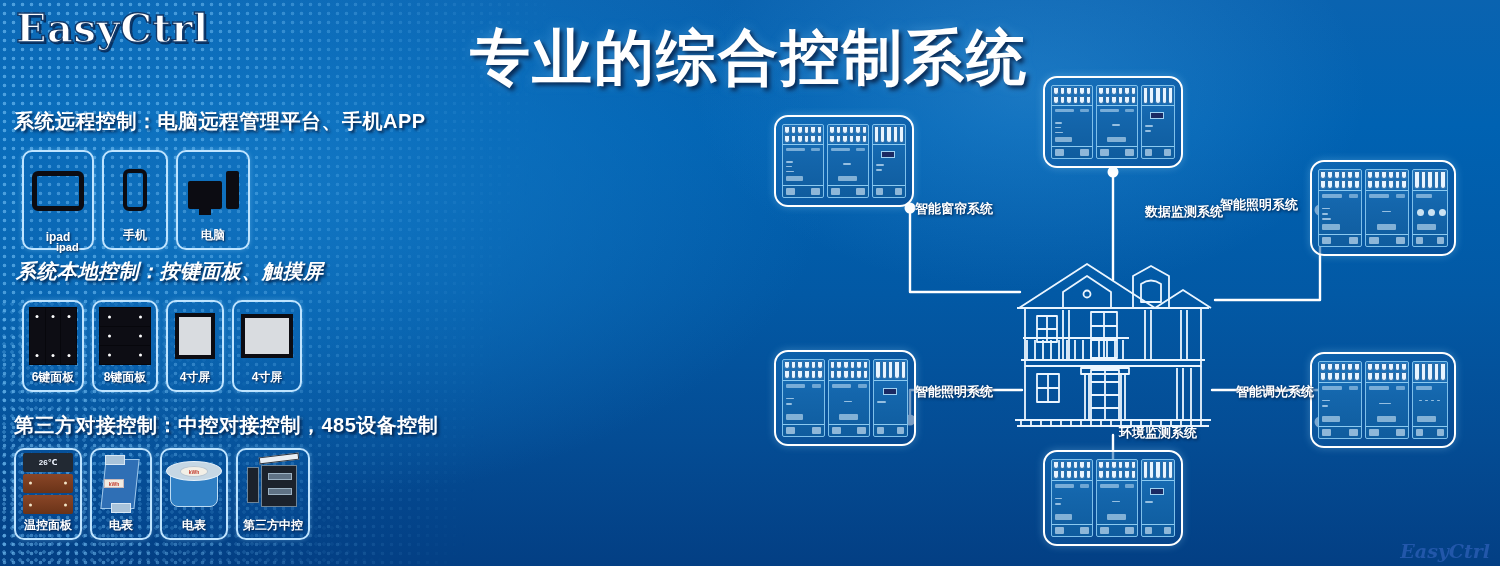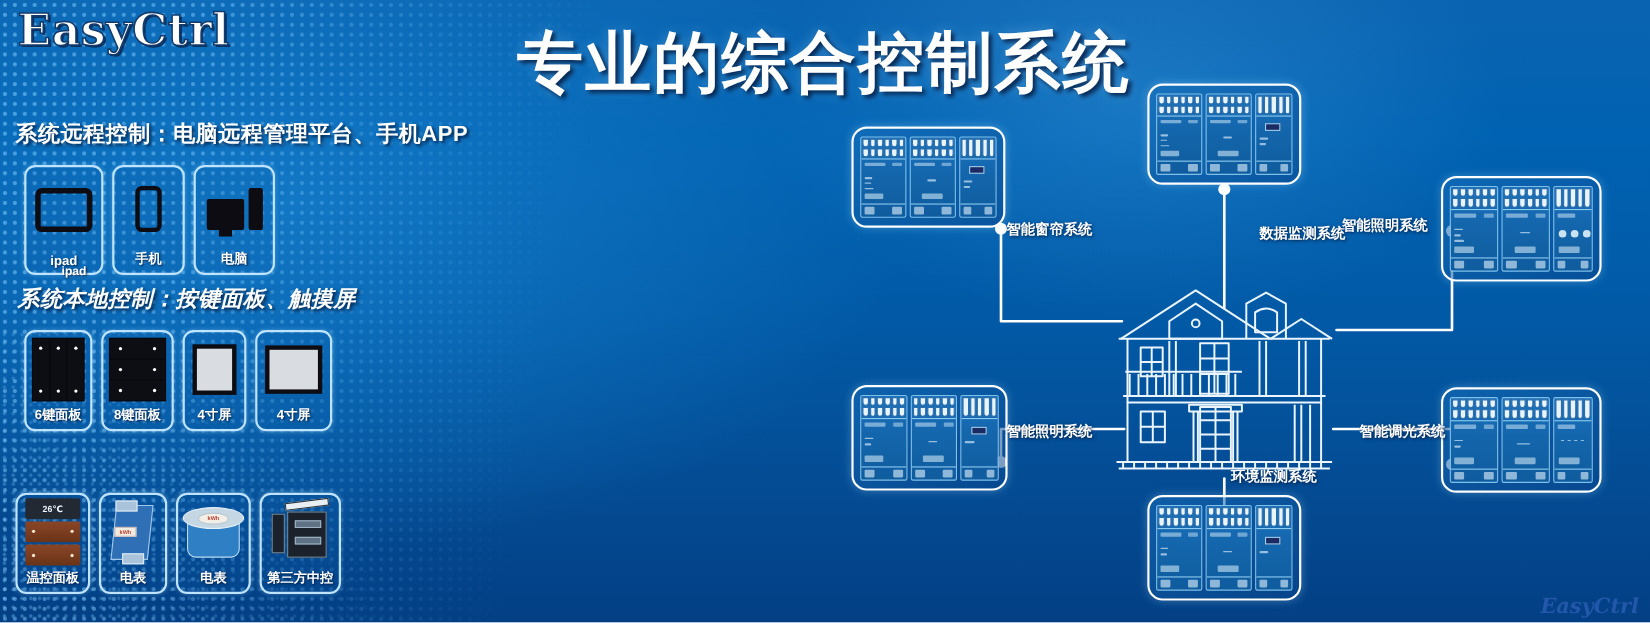--- a/index.html
+++ b/index.html
@@ -275,20 +275,21 @@
     <div class="card" style="width:70px; height:92px;">
       <div class="art">
         <div class="screen4" style="width:52px; height:44px;">
             <i></i>
           </div>
       </div>
       <div class="cap">4寸屏</div>
     </div>
   </div>
 
+  <div class="sec-head" style="left:14px; top:412px;">第三方对接控制：中控对接控制，485设备控制</div>
   <div class="card-row" style="left:14px; top:448px;">
     <div class="card" style="width:68px; height:92px;">
       <div class="art">
         <div class="thermo">
           <div class="disp">26℃</div>
           <div class="bar"></div>
             <div class="bar"></div>
         </div>
       </div>
       <div class="cap">温控面板</div>

